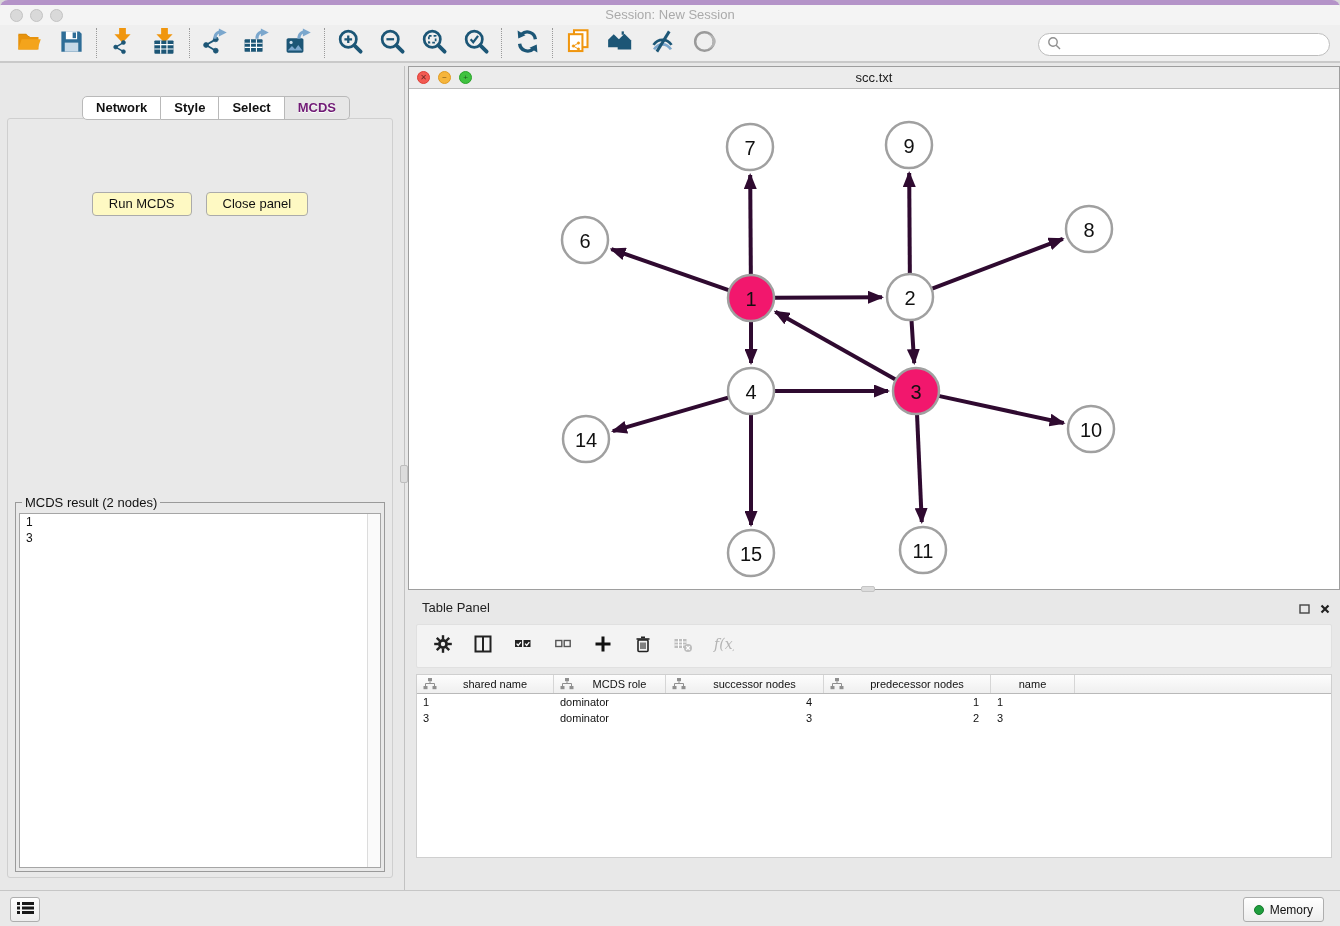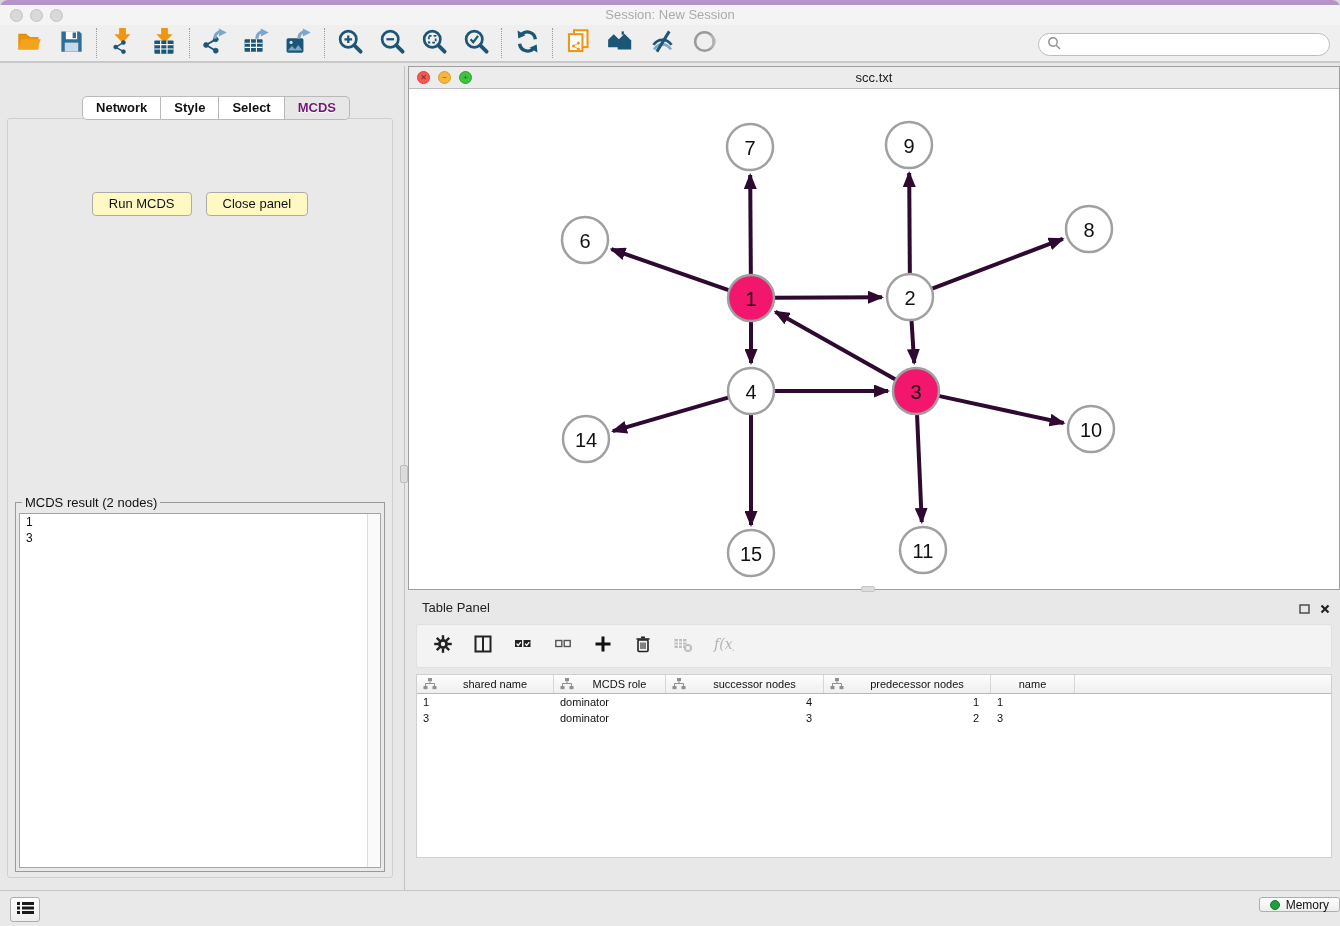--- a/index.html
+++ b/index.html
@@ -83,21 +83,21 @@
   .th-cell .tree-ic { margin-left:6px; }
   .td-row { display:flex; height:16px; align-items:center; }
   .td-cell { font-size:11px; color:#111; padding:0 6px; overflow:hidden; white-space:nowrap; }
   .td-cell.right { text-align:right; padding-right:12px; }
   .tp-tabs { position:absolute; left:0; right:0; bottom:2px; display:flex; justify-content:center; }
   
   .status-bar { position:absolute; left:0; right:0; bottom:0; height:36px; background:#e9e9e9;
                 border-top:1px solid #c6c6c6; }
   .list-btn { position:absolute; left:10px; top:6px; width:30px; height:25px; background:linear-gradient(#fff,#ededed);
               border:1px solid #aeaeae; border-radius:3px; display:flex; align-items:center; justify-content:center; }
-  .memory-btn { position:absolute; right:0; top:6px; height:15px; background:linear-gradient(#fff,#ededed);
+  .memory-btn { position:absolute; right:16px; top:6px; height:25px; background:linear-gradient(#fff,#ededed);
                 border:1px solid #aeaeae; border-radius:3px; display:flex; align-items:center; gap:6px;
                 padding:0 10px; font-size:12px; color:#111; }
   .mem-dot { width:10px; height:10px; border-radius:50%; background:#1f9e3e; border:1px solid #157a2c; }
 </style>
 </head>
 <body>
 
 <div class="app">
 
   <div class="top-strip"></div>

